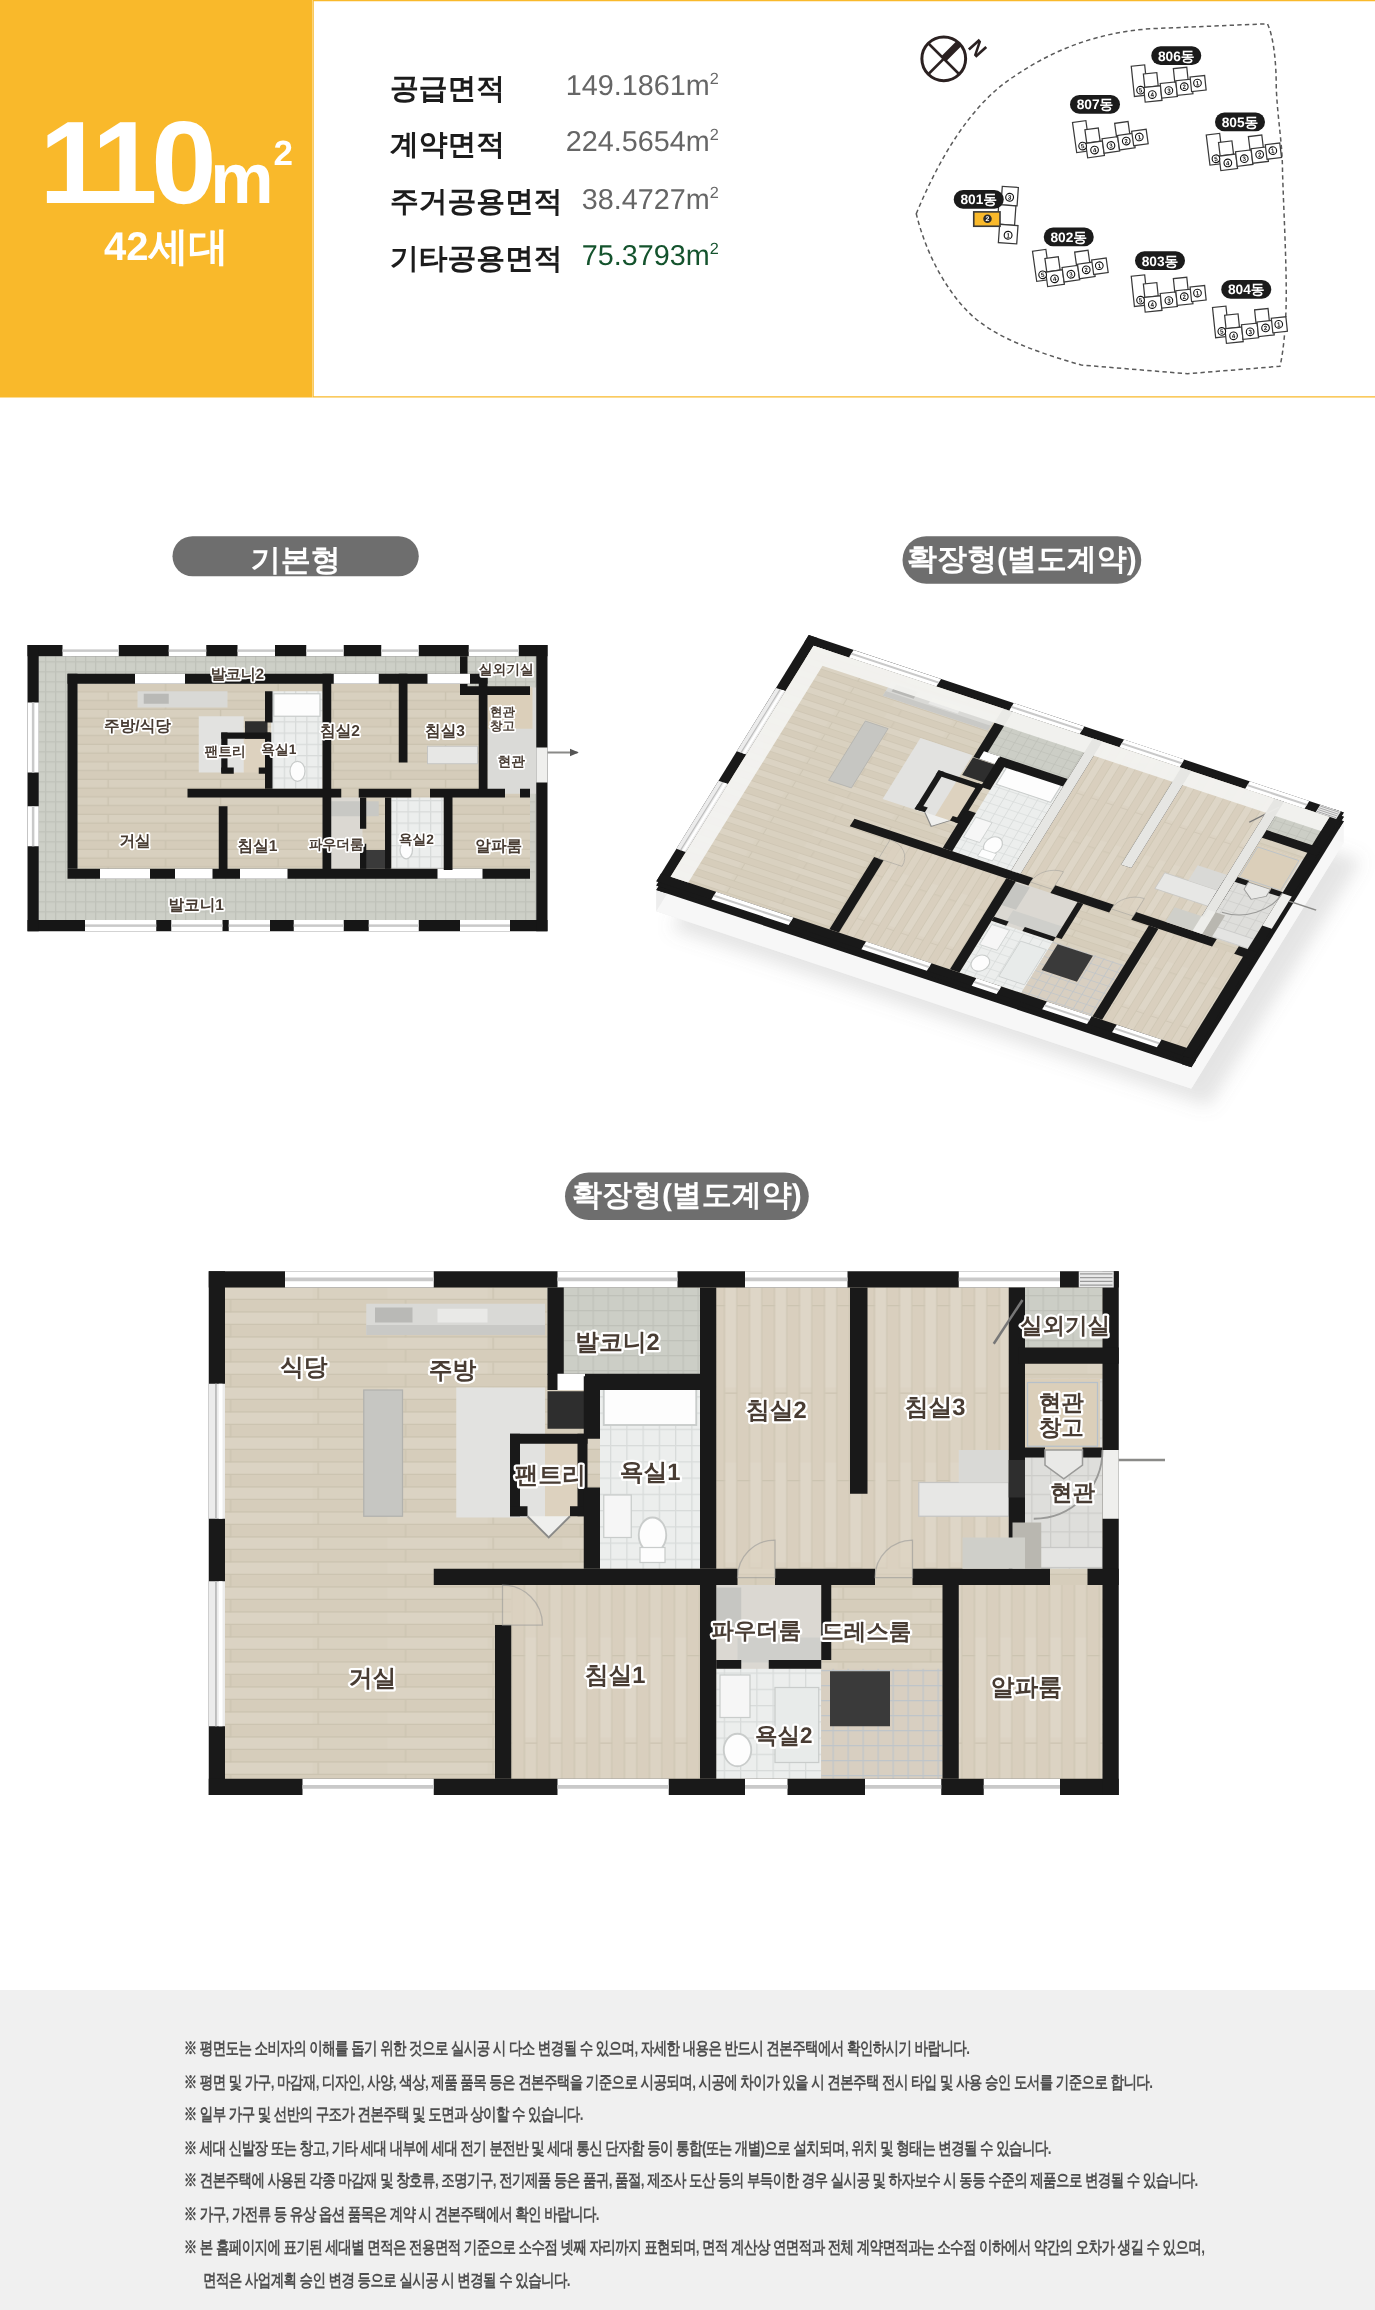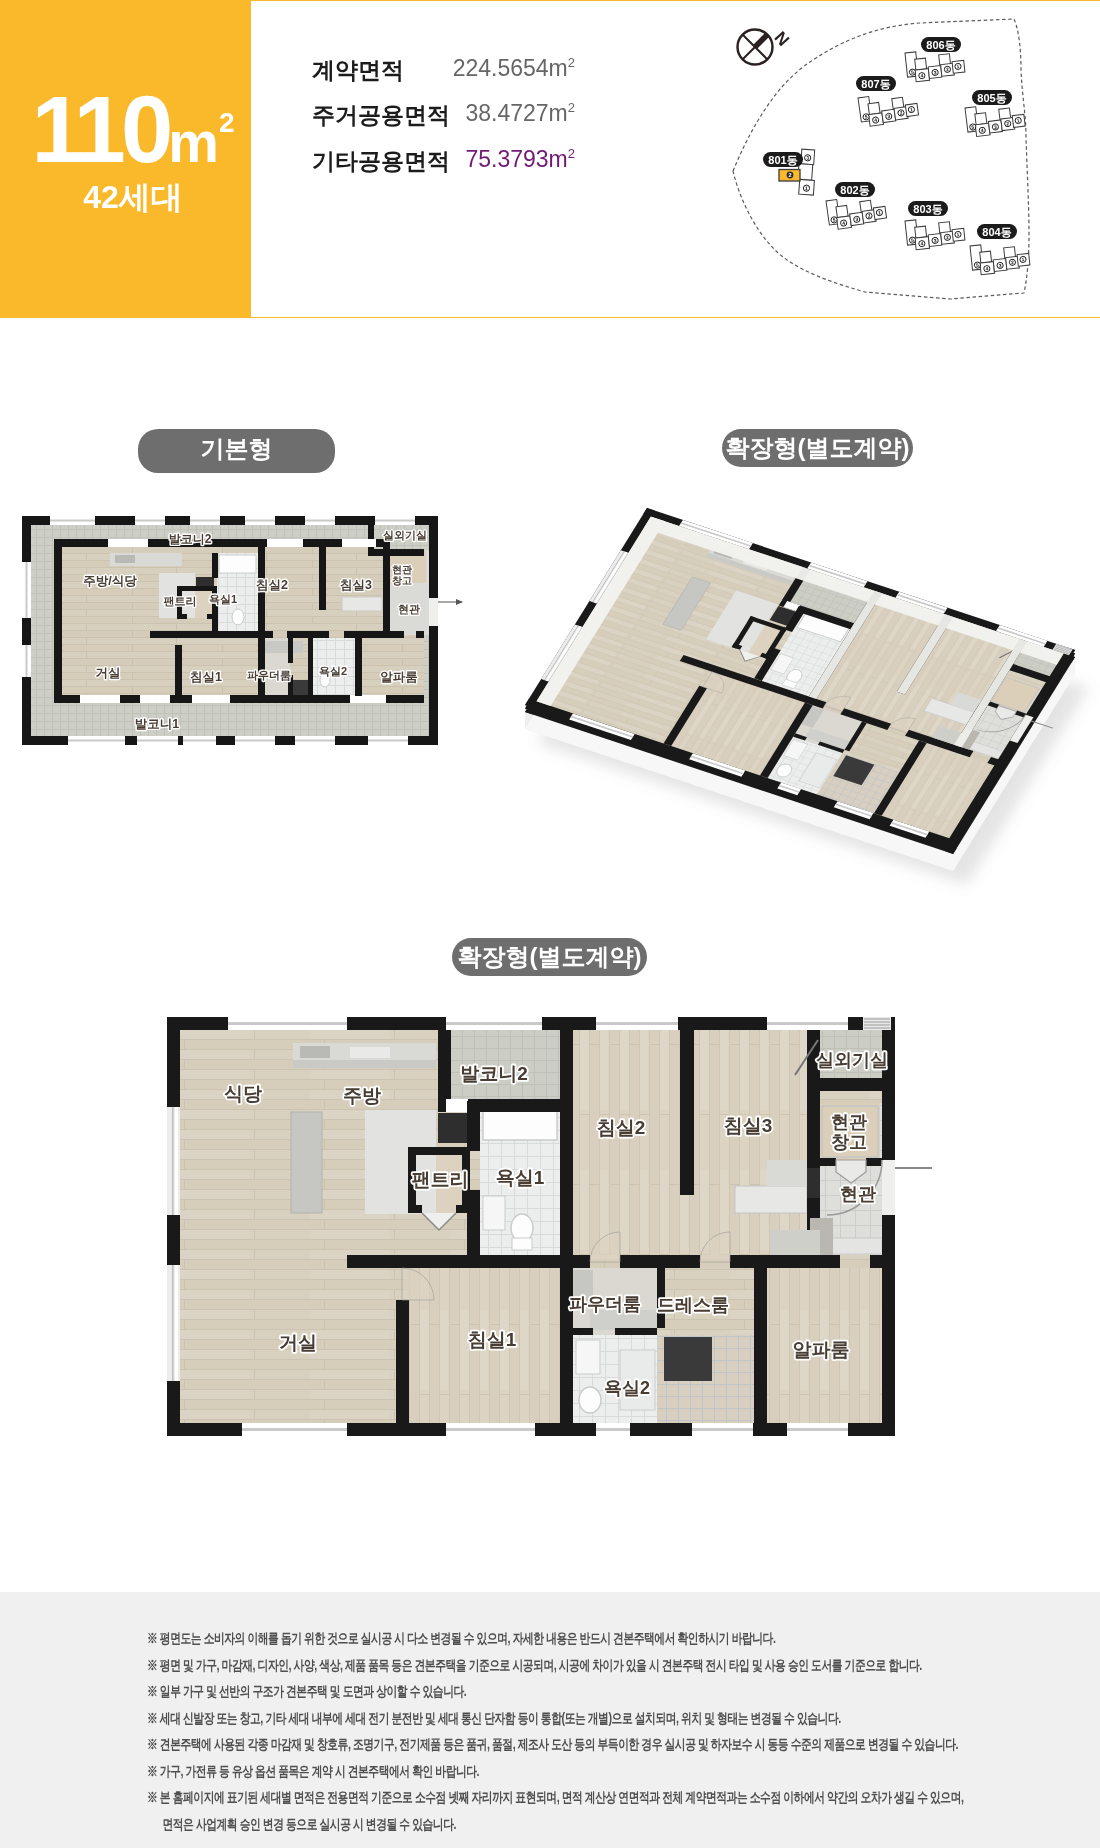--- a/index.html
+++ b/index.html
@@ -13,23 +13,24 @@
 
 <div class="abs" style="left:0;top:0;width:250px;height:318px;background:#F9B92B;"></div>
 
 <div class="abs" style="left:8px;top:76px;width:250px;text-align:center;color:#fff;font-weight:bold;font-size:94px;line-height:94px;letter-spacing:-5px;">110<span style="font-size:57px;letter-spacing:0;">m</span><span style="font-size:28px;vertical-align:30px;letter-spacing:0;">2</span></div>
 
 <div class="abs" style="left:8px;top:176px;width:250px;text-align:center;color:#fff;font-weight:bold;font-size:32px;">42세대</div>
 
 <div class="abs" style="left:250px;top:0;width:849px;height:316px;background:#fff;border:1px solid #F9B92B;"></div>
 
 <div class="abs" style="left:312px;top:55px;width:263px;font-size:23px;">
+  <div style="height:45.3px;position:relative;"><b style="color:#1c1c1c;">공급면적</b><span style="position:absolute;right:0;color:#666;">149.1861m<sup style="font-size:13px;">2</sup></span></div>
   <div style="height:45.3px;position:relative;"><b style="color:#1c1c1c;">계약면적</b><span style="position:absolute;right:0;color:#666;">224.5654m<sup style="font-size:13px;">2</sup></span></div>
   <div style="height:45.3px;position:relative;"><b style="color:#1c1c1c;margin-top:38px;">주거공용면적</b><span style="position:absolute;right:0;color:#666;">38.4727m<sup style="font-size:13px;">2</sup></span></div>
-  <div style="height:45.3px;position:relative;"><b style="color:#1c1c1c;text-align:center;">기타공용면적</b><span style="position:absolute;right:0;color:#701a75;">75.3793m<sup style="font-size:13px;">2</sup></span></div>
+  <div style="height:45.3px;position:relative;"><b style="color:#1c1c1c;text-align:center;">기타공용면적</b><span style="position:absolute;right:0;color:#14532d;">75.3793m<sup style="font-size:13px;">2</sup></span></div>
 </div>
 
 <svg class="abs" style="left:620px;top:0;" width="480" height="318" viewBox="620 0 480 318" font-family="Liberation Sans, sans-serif">
 
   <path d="M733,171 C750,130 775,85 810,62 C845,38 880,26 920,23 L1014,19 C1019,30 1021,50 1021,70 C1022,95 1026,115 1026,137 C1027,170 1029,205 1029,235 C1029,258 1027,280 1024,293 L950,299 L865,292 C830,282 795,270 775,250 C755,230 740,200 733,171 Z" fill="none" stroke="#5a5a5a" stroke-width="1.2" stroke-dasharray="3.5 2.6"></path>
 
   <g stroke="#2b2121" fill="none">
     <circle cx="755" cy="47" r="17.5" stroke-width="2.4"></circle>
     <line x1="743" y1="59" x2="767" y2="35" stroke-width="2"></line>
     <line x1="743" y1="35" x2="767" y2="59" stroke-width="2"></line>
@@ -244,21 +245,21 @@
         <text x="57" y="23">1</text>
     </g>
   </g>
 
   <g>
       <rect x="977" y="224" width="40" height="15" rx="7.5" fill="#1b1b1b"></rect>
       <text x="997" y="235.5" font-size="11" font-weight="bold" fill="#fff" text-anchor="middle">804동</text>
     </g>
 </svg>
 
-<div class="abs" style="left:138px;top:429px;width:197px;height:44px;background:#6E6E6E;border-radius:20px;color:#fff;font-size:24px;font-weight:bold;text-align:center;line-height:40px;">기본형</div>
+<div class="abs" style="left:138px;top:429px;width:197px;height:32px;background:#6E6E6E;border-radius:20px;color:#fff;font-size:24px;font-weight:bold;text-align:center;line-height:40px;">기본형</div>
 
 <div class="abs" style="left:722px;top:429px;width:191px;height:38px;background:#6E6E6E;border-radius:19px;color:#fff;font-size:24px;font-weight:bold;text-align:center;line-height:38px;">확장형(별도계약)</div>
 
 <svg class="abs" style="left:20px;top:505px;" width="445" height="255" viewBox="0 0 445 255" font-family="Liberation Sans, sans-serif">
   <defs>
     <pattern id="swood" width="90" height="14" patternUnits="userSpaceOnUse">
       <rect width="90" height="14" fill="#d8d0bf"></rect>
       <rect y="0" width="90" height="7" fill="#d5ccba"></rect>
       <rect y="6" width="90" height="1" fill="#cbc3b0"></rect>
       <rect y="13" width="90" height="1" fill="#cbc3b0"></rect>

